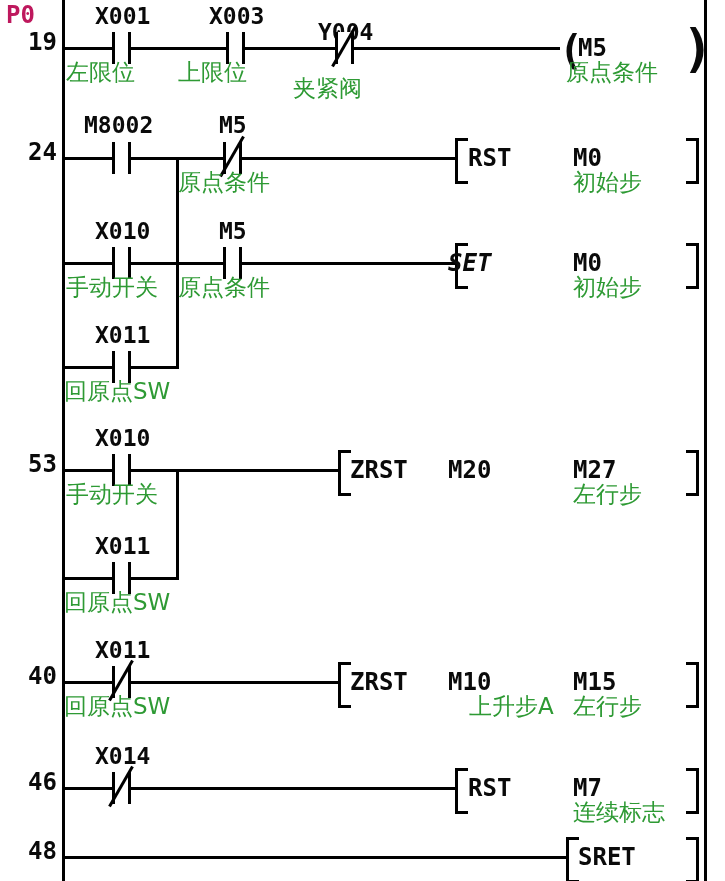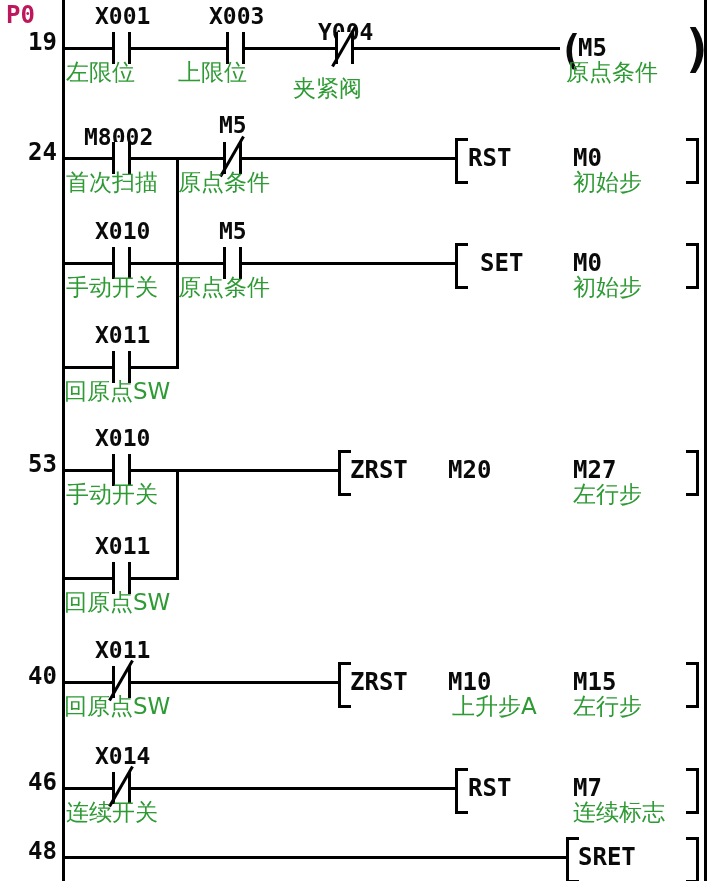--- a/index.html
+++ b/index.html
@@ -51,39 +51,38 @@
   <div class="par" style="left:559px;top:27px;font-size:40px;">(</div>
   <div class="ins" style="left:578px;top:34px;">M5</div>
   <div class="par" style="left:682px;top:18px;font-size:52px;">)</div>
   <div class="cmt" style="left:66px;top:57px;">左限位</div>
   <div class="cmt" style="left:178px;top:57px;">上限位</div>
   <div class="cmt" style="left:293px;top:57px;margin-top:16px;">夹紧阀</div>
   <div class="cmt" style="left:566px;top:57px;">原点条件</div>
 
   <div class="hl" style="left:63px;top:157px;width:392px;"></div>
   <div class="vl" style="left:176px;top:157px;height:212px;"></div>
-  <div class="dev" style="left:84px;top:124px;">M8002</div>
+  <div class="dev" style="left:84px;top:112px;">M8002</div>
   <div class="dev" style="left:219px;top:112px;">M5</div>
   <div class="ct" style="left:112px;top:142px;"></div>
   <div class="ct nc" style="left:223px;top:142px;"></div>
   <div class="lbr" style="left:455px;top:138px;"></div>
   <div class="ins" style="left:468px;top:144px;">RST</div>
   <div class="ins" style="left:573px;top:144px;">M0</div>
   <div class="rbr" style="left:686px;top:138px;"></div>
-  <div class="cmt" style="left:66px;top:167px;">首次扫描</div>
   <div class="cmt" style="left:178px;top:167px;">原点条件</div>
   <div class="cmt" style="left:573px;top:167px;">初始步</div>
 
   <div class="hl" style="left:63px;top:262px;width:392px;"></div>
   <div class="dev" style="left:95px;top:218px;">X010</div>
   <div class="dev" style="left:219px;top:218px;">M5</div>
   <div class="ct" style="left:112px;top:247px;"></div>
   <div class="ct" style="left:223px;top:247px;"></div>
   <div class="lbr" style="left:455px;top:243px;"></div>
-  <div class="ins" style="left:480px;top:249px;">SET</div>
+  <div class="ins" style="left:448px;top:249px;font-style:italic;">SET</div>
   <div class="ins" style="left:573px;top:249px;">M0</div>
   <div class="rbr" style="left:686px;top:243px;"></div>
   <div class="cmt" style="left:66px;top:272px;">手动开关</div>
   <div class="cmt" style="left:178px;top:272px;">原点条件</div>
   <div class="cmt" style="left:573px;top:272px;">初始步</div>
 
   <div class="hl" style="left:63px;top:366px;width:115px;"></div>
   <div class="dev" style="left:95px;top:322px;">X011</div>
   <div class="ct" style="left:112px;top:351px;"></div>
   <div class="cmt" style="left:64px;top:376px;">回原点SW</div>
@@ -107,31 +106,30 @@
 
   <div class="hl" style="left:63px;top:681px;width:275px;"></div>
   <div class="dev" style="left:95px;top:637px;">X011</div>
   <div class="ct nc" style="left:112px;top:666px;"></div>
   <div class="lbr" style="left:338px;top:662px;"></div>
   <div class="ins" style="left:350px;top:668px;">ZRST</div>
   <div class="ins" style="left:448px;top:668px;">M10</div>
   <div class="ins" style="left:573px;top:668px;">M15</div>
   <div class="rbr" style="left:686px;top:662px;"></div>
   <div class="cmt" style="left:64px;top:691px;">回原点SW</div>
-  <div class="cmt" style="left:452px;top:691px;">上升步A</div>
+  <div class="cmt" style="left:469px;top:691px;">上升步A</div>
   <div class="cmt" style="left:573px;top:691px;">左行步</div>
 
   <div class="hl" style="left:63px;top:787px;width:392px;"></div>
   <div class="dev" style="left:95px;top:743px;">X014</div>
   <div class="ct nc" style="left:112px;top:772px;"></div>
   <div class="lbr" style="left:455px;top:768px;"></div>
   <div class="ins" style="left:468px;top:774px;">RST</div>
   <div class="ins" style="left:573px;top:774px;">M7</div>
   <div class="rbr" style="left:686px;top:768px;"></div>
-  <div class="cmt" style="left:66px;top:797px;">连续开关</div>
   <div class="cmt" style="left:573px;top:797px;">连续标志</div>
 
   <div class="hl" style="left:63px;top:856px;width:505px;"></div>
   <div class="lbr" style="left:566px;top:837px;"></div>
   <div class="ins" style="left:578px;top:843px;">SRET</div>
   <div class="rbr" style="left:686px;top:837px;"></div>
 
 </div>
 
 </body></html>

